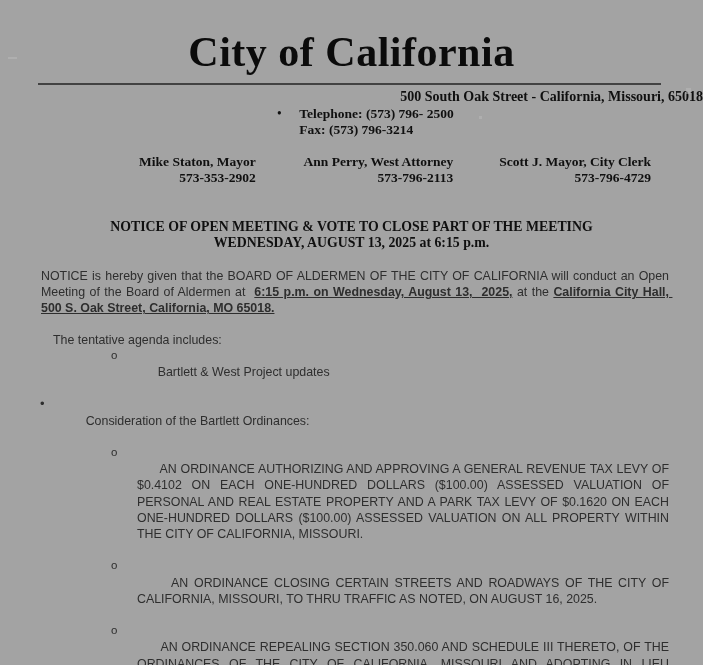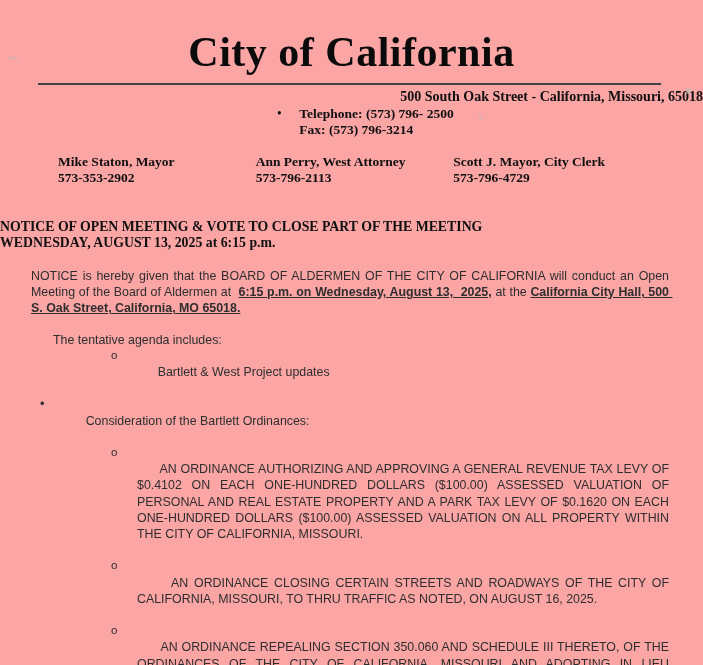--- a/index.html
+++ b/index.html
@@ -1,19 +1,19 @@
 <!DOCTYPE html>
 <html><head>
 <meta charset="utf-8">
 <style>
   html,body{margin:0;padding:0;background:#ffffff;}
   .page{
     position:relative;
     width:703px;height:665px;
-    background:#fca5a5;
+    background:#a3a3a3;
     overflow:hidden;
     font-family:"Liberation Sans",sans-serif;
     color:#2e2e2e;
     box-sizing:border-box;
   }
   
   .doc-title{
     margin:24px 0 0 0;
     font-family:"Liberation Serif",serif;
     font-weight:700;
@@ -51,36 +51,37 @@
   }
   .tel-bullet{text-align:left;font-size:12px;}
   .fax-cell{grid-column:2;}
   .officials{
     display:flex;
     margin:17px 52px 0 58px;
     font-family:"Liberation Serif",serif;
     font-weight:700;
     font-size:13.5px;
     line-height:16px;
-    text-align:left;
+    text-align:right;
     color:#101010;
   }
   .official{flex:1;}
   
   .notice-heading{
     margin-top:33px;
     font-family:"Liberation Serif",serif;
     font-weight:700;
     font-size:13.8px;
     line-height:16px;
+    text-align:center;
     color:#101010;
   }
   
   .notice-paragraph{
-    margin:17px 34px 0 31px;
+    margin:17px 34px 0 41px;
     font-size:12.4px;
     line-height:16.2px;
     text-align:justify;
     white-space:pre-wrap;
   }
   .bold-underline{font-weight:700;text-decoration:underline;}
   .agenda{margin-top:15px;padding-right:34px;font-size:12.4px;line-height:16.2px;}
   .agenda-intro{margin-left:53px;white-space:pre-wrap;}
   .li{position:relative;text-align:justify;white-space:pre-wrap;}
   .li.main{padding-left:65px;}

